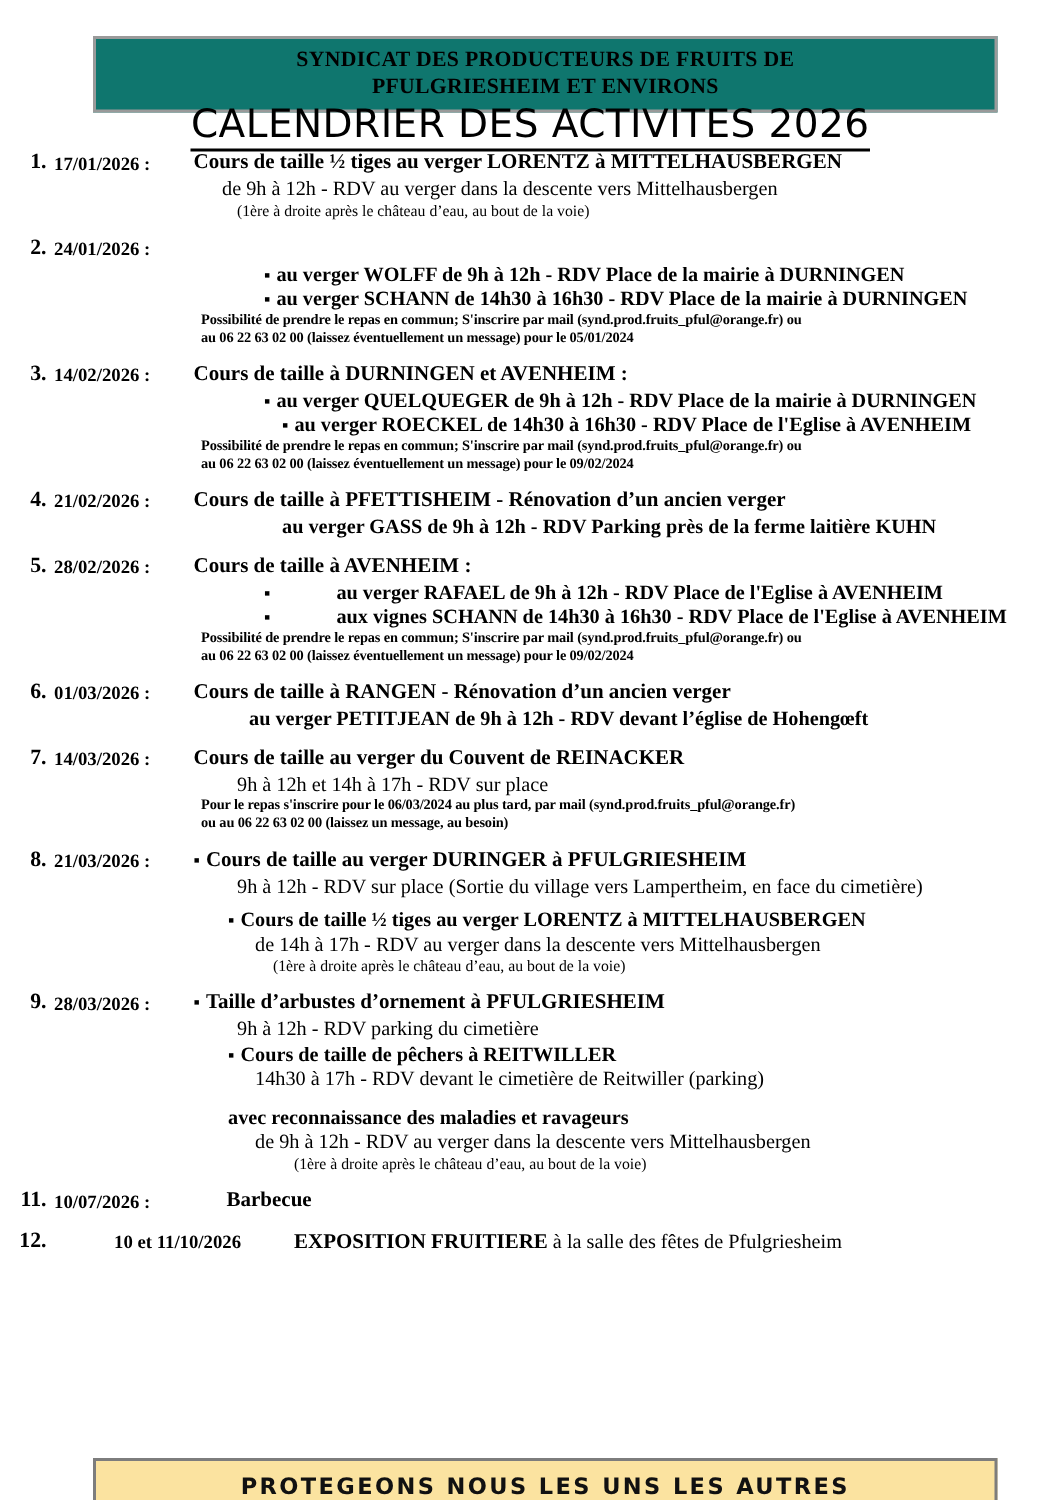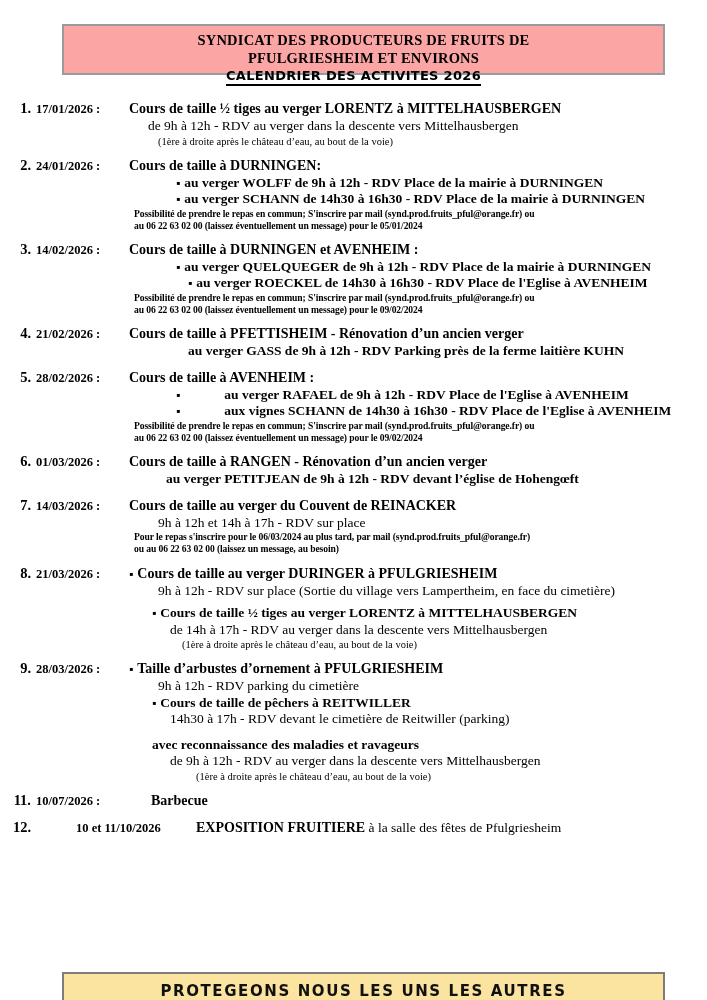--- a/index.html
+++ b/index.html
@@ -23,41 +23,41 @@
   }
 
   
   .header-box {
     position: absolute;
     left: 62px;
     top: 24px;
     width: 603px;
     box-sizing: border-box;
     border: 2px solid #9a9a9a;
-    background: #fca5a5;
+    background: #0f766e;
     padding: 5px 4px 6px 4px;
     text-align: center;
   }
   .header-box .hl {
     font-family: "Liberation Serif", "DejaVu Serif", serif;
     font-weight: bold;
     font-size: 14.5px;
     line-height: 18px;
     letter-spacing: 0.2px;
   }
 
   .doc-title {
     position: absolute;
     left: 0;
     top: 68px;
     width: 707px;
     text-align: center;
     font-family: "DejaVu Sans", "Liberation Sans", sans-serif;
-    font-weight: bold;
-    font-size: 13px;
+    font-weight: normal;
+    font-size: 26px;
     letter-spacing: 0.3px;
   }
   .doc-title span {
     border-bottom: 2px solid #000;
     padding-bottom: 1px;
   }
 
   
   .list {
     position: absolute;
@@ -181,21 +181,20 @@
         </div>
         <div class="lines">
           <div class="ln ind-2">de 9h à 12h  -  RDV  au verger dans la descente vers Mittelhausbergen</div>
           <div class="ln tiny ind-3">(1ère  à droite après  le château d’eau, au bout de la voie)</div>
         </div>
       </div>
       <div class="item">
         <div class="item-head">
           <div class="num">2.</div>
           <div class="date">24/01/2026 :</div>
-          <div class="head-text"><span>Cours de taille à DURNINGEN:</span></div>
         </div>
         <div class="lines">
           <div class="ln bold ind-3 bullet">au verger   WOLFF        de  9h à 12h - RDV Place de la mairie à DURNINGEN</div>
           <div class="ln bold ind-3 bullet">au verger   SCHANN  de 14h30 à 16h30 - RDV Place de la mairie à  DURNINGEN</div>
           <div class="ln note ind-0">Possibilité de prendre le repas en commun;  S'inscrire par mail (synd.prod.fruits_pful@orange.fr) ou</div>
           <div class="ln note ind-0">au 06 22 63 02 00 (laissez éventuellement un message) pour   le 05/01/2024</div>
         </div>
       </div>
       <div class="item">
         <div class="item-head">

